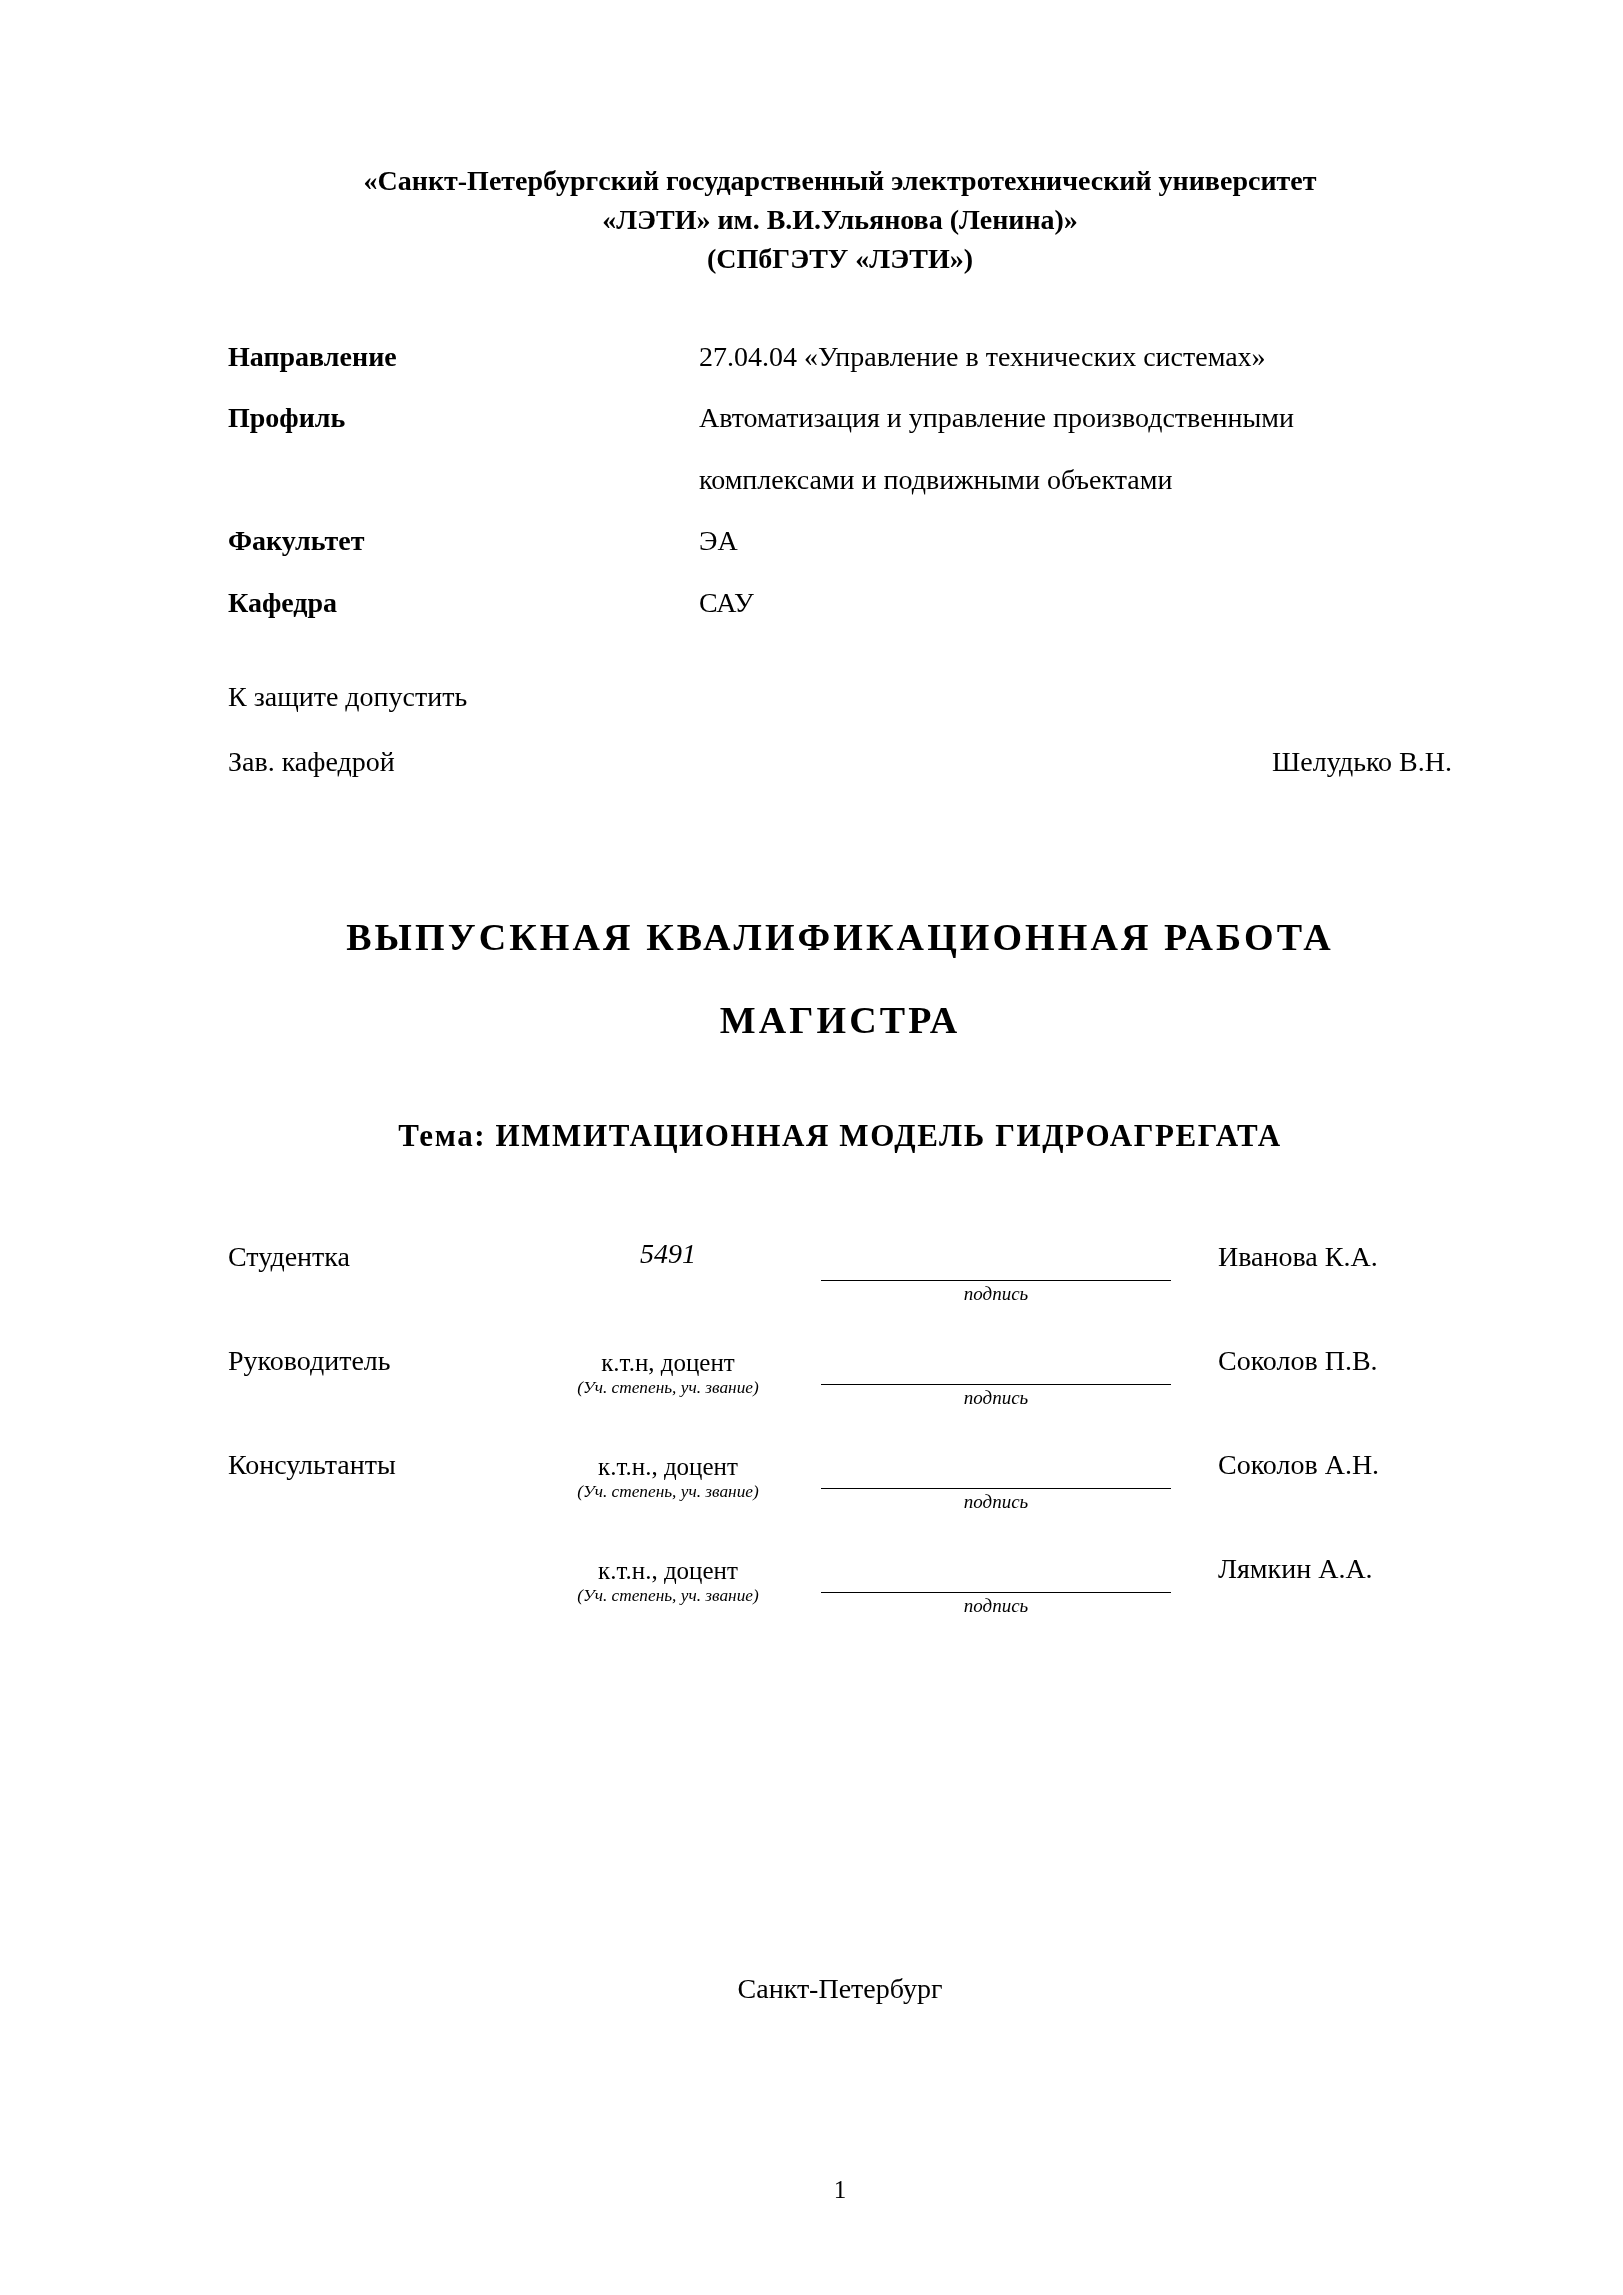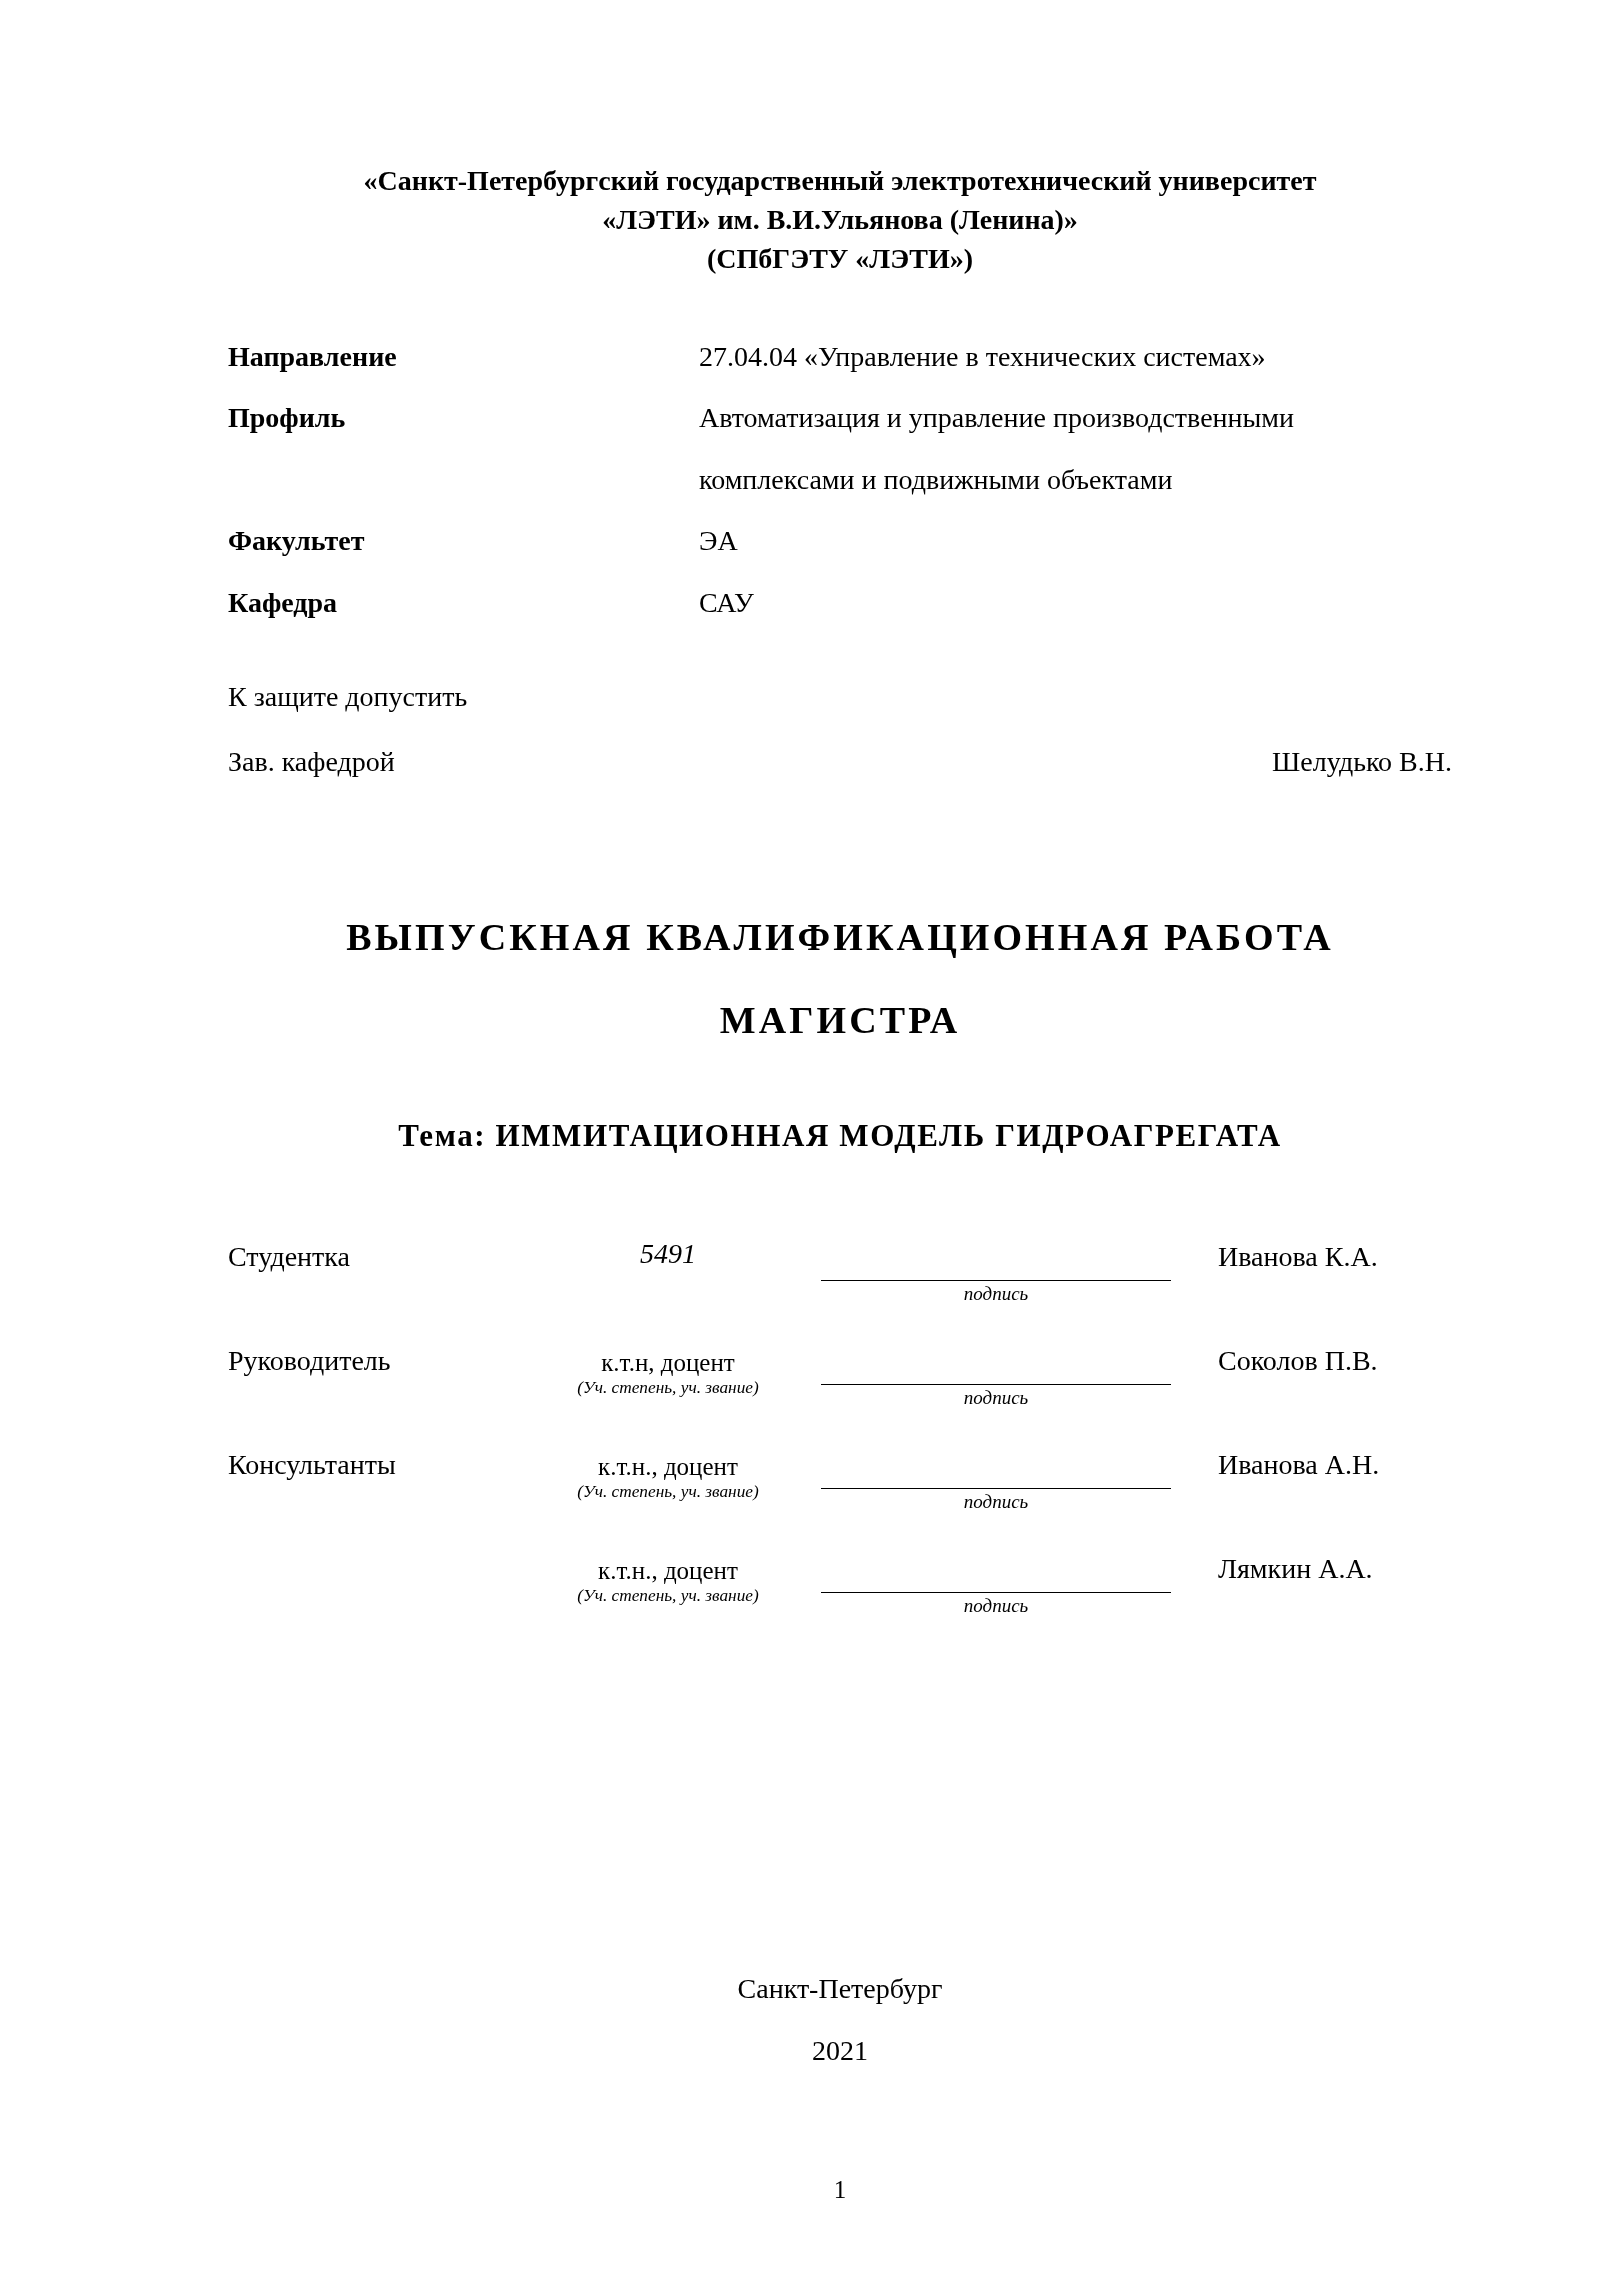--- a/index.html
+++ b/index.html
@@ -181,39 +181,38 @@
       <div class="sig-row">
         <div class="sig-role">Консультанты</div>
         <div class="sig-mid">
           <div class="sig-credential">к.т.н., доцент</div>
           <div class="sig-note">(Уч. степень, уч. звание)</div>
         </div>
         <div class="sig-line-wrap">
           <div class="sig-line"></div>
           <div class="sig-caption">подпись</div>
         </div>
-        <div class="sig-name">Иванова А.Н.</div>
+        <div class="sig-name">Соколов А.Н.</div>
       </div>
 
       <div class="sig-row">
         <div class="sig-role"></div>
         <div class="sig-mid">
           <div class="sig-credential">к.т.н., доцент</div>
           <div class="sig-note">(Уч. степень, уч. звание)</div>
         </div>
         <div class="sig-line-wrap">
           <div class="sig-line"></div>
           <div class="sig-caption">подпись</div>
         </div>
         <div class="sig-name">Лямкин А.А.</div>
       </div>
 
     </div>
   </div>
 
   <div class="footer-block">
     <div>Санкт-Петербург</div>
-    <div>2021</div>
   </div>
 
   <div class="page-number">1</div>
 </div>
 
 
 </body></html>

